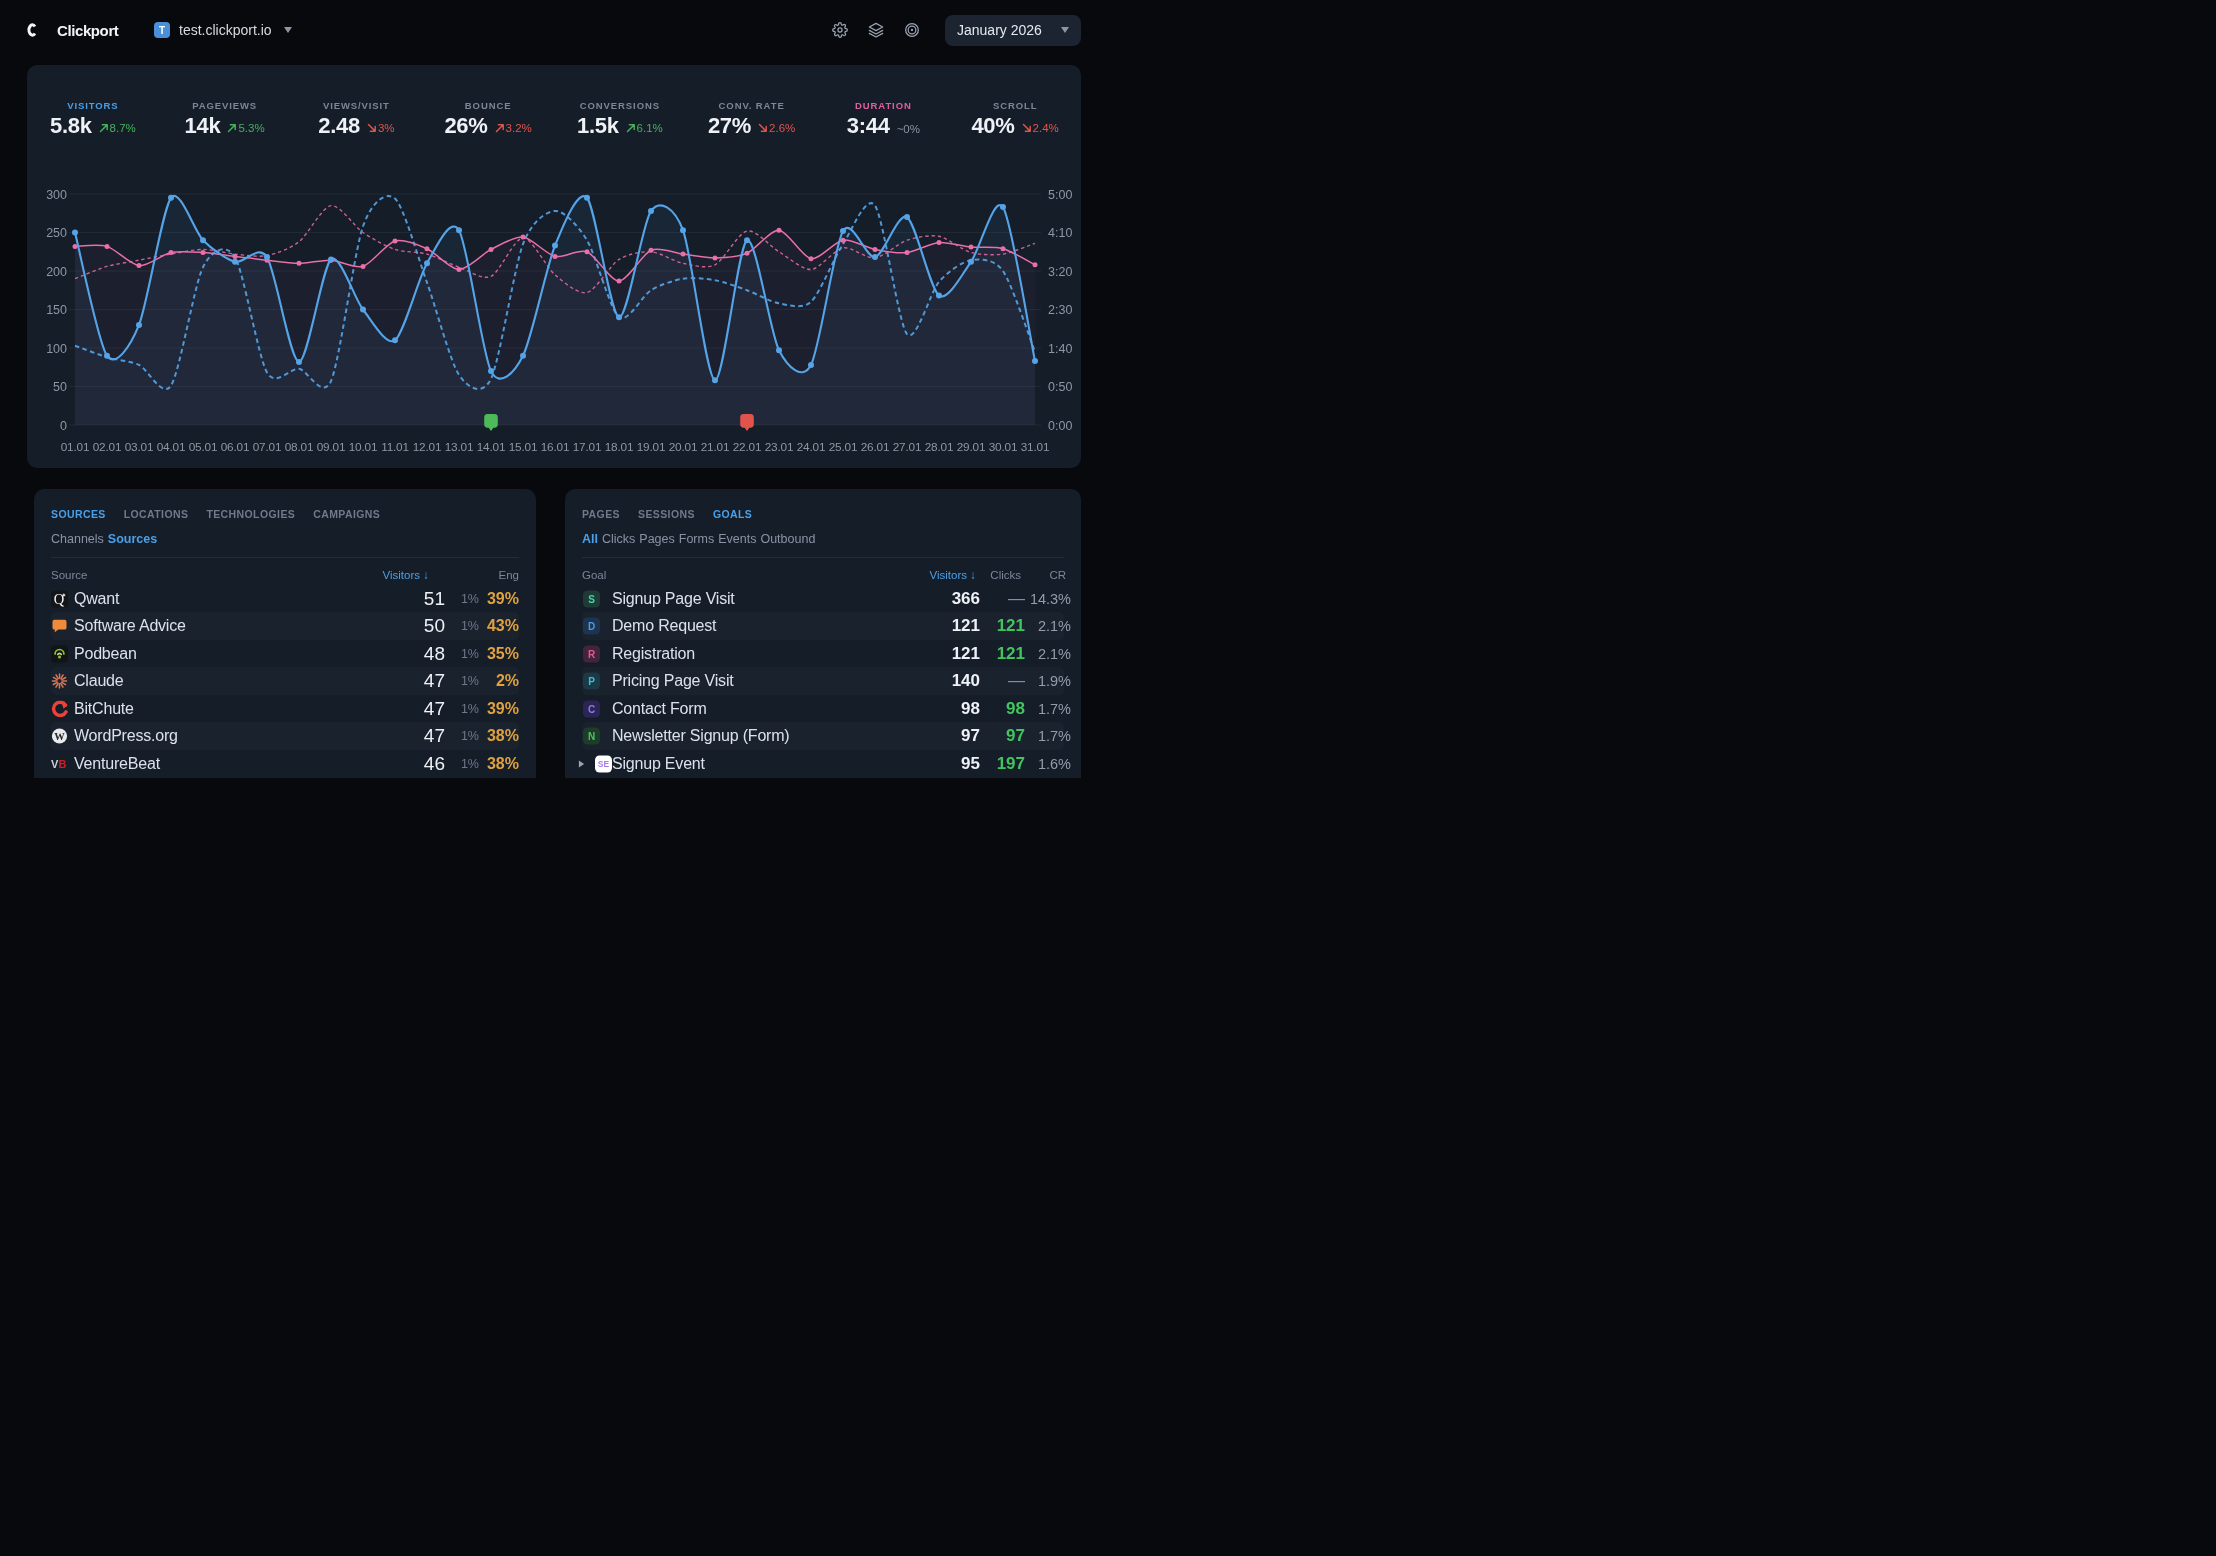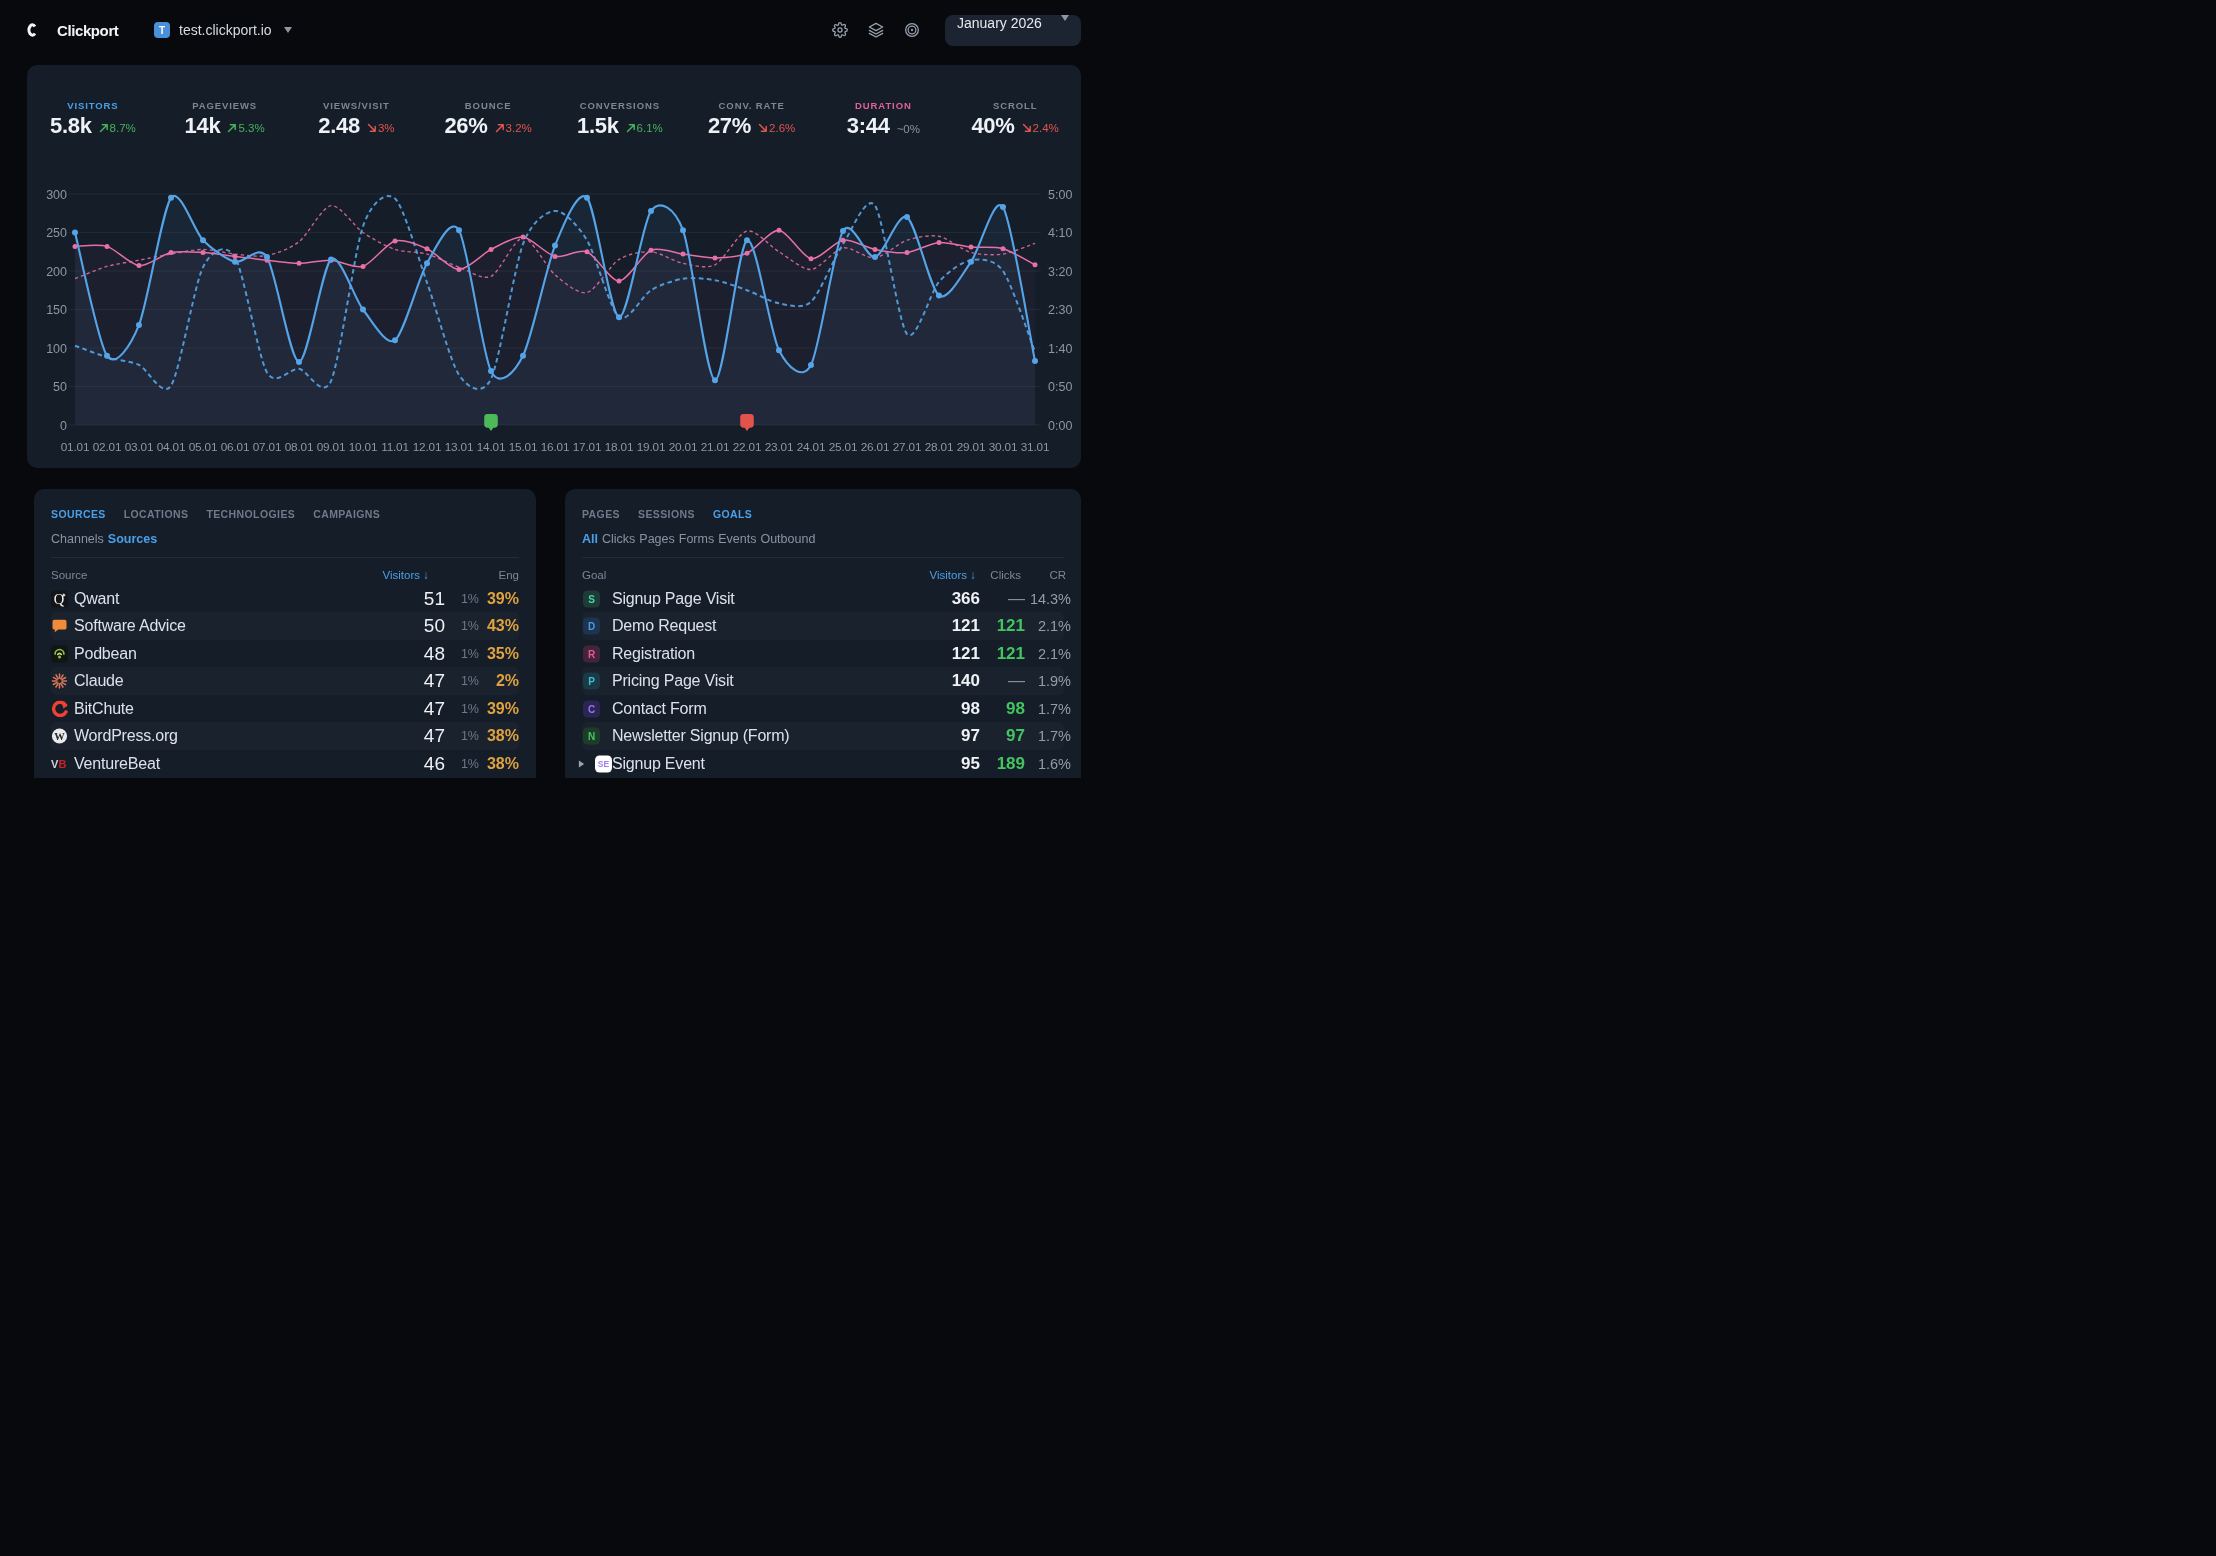--- a/index.html
+++ b/index.html
@@ -4,21 +4,21 @@
 html,body{width:1108px;height:778px;overflow:hidden}
 body{background:#07090c;font-family:"Liberation Sans",sans-serif;color:#e9edf2;position:relative}
 .hdr{position:absolute;left:27px;right:27px;top:15px;height:30px;display:flex;align-items:center}
 .hdr .brand{display:flex;align-items:center;gap:20px;font-size:15px;font-weight:bold;color:#f1f3f6;letter-spacing:-0.4px}
 .sitesel{display:flex;align-items:center;position:absolute;left:127px;gap:9px}
 .tbadge{width:16px;height:16px;border-radius:4px;background:#4a90d9;color:#fff;font-size:10px;font-weight:bold;display:flex;align-items:center;justify-content:center}
 .sitesel .dom{font-size:14px;color:#d5dbe3}
 .caret{display:inline-block;width:0;height:0;border-left:4.5px solid transparent;border-right:4.5px solid transparent;border-top:6px solid #8d96a4;margin-left:3px}
 .hicons{margin-left:auto;display:flex;align-items:center;gap:20px}
 .hic{width:16px;height:16px}
-.datebox{margin-left:25px;width:136px;height:31px;background:#1b2430;border-radius:8px;display:flex;align-items:flex-start;padding:0 12px;justify-content:space-between}
+.datebox{margin-left:25px;width:136px;height:31px;background:#1b2430;border-radius:8px;display:flex;align-items:center;padding:0 12px;justify-content:space-between}
 .datebox span{font-size:14px;color:#e4e9ef}
 .card{position:absolute;background:#151d29;border-radius:10px}
 .topcard{left:27px;top:65px;width:1054px;height:403px}
 .stats{position:absolute;left:0;top:34.5px;width:100%;display:grid;grid-template-columns:repeat(8,1fr)}
 .stat{text-align:center}
 .slab{font-size:9.5px;font-weight:bold;letter-spacing:0.9px;color:#7d8694}
 .lab-blue{color:#4aa0e8}.lab-pink{color:#e0609d}
 .sval{margin-top:2.5px;display:flex;align-items:baseline;justify-content:center;gap:7px}
 .sval b{font-size:22px;color:#eef1f5;letter-spacing:-0.3px}
 .d{font-size:11.5px;display:inline-flex;align-items:center;gap:1px}
@@ -467,15 +467,15 @@
       <span class="gclk"><span class="gr">97</span></span>
       <span class="gcr">1.7%</span>
     </div>
     <div class="row g-exp">
       <svg class="tri" viewBox="0 0 8 10" width="7" height="9">
         <path d="M1 1 L7 5 L1 9 Z" fill="#9aa3b0"></path>
       </svg>
       <span class="gtile wide" style="background:#ffffff;color:#a37ef0">SE</span>
       <span class="rname">Signup Event</span>
       <span class="gvis">95</span>
-      <span class="gclk"><span class="gr">189</span></span>
+      <span class="gclk"><span class="gr">197</span></span>
       <span class="gcr">1.6%</span>
     </div>
 </div>
 </body></html>

